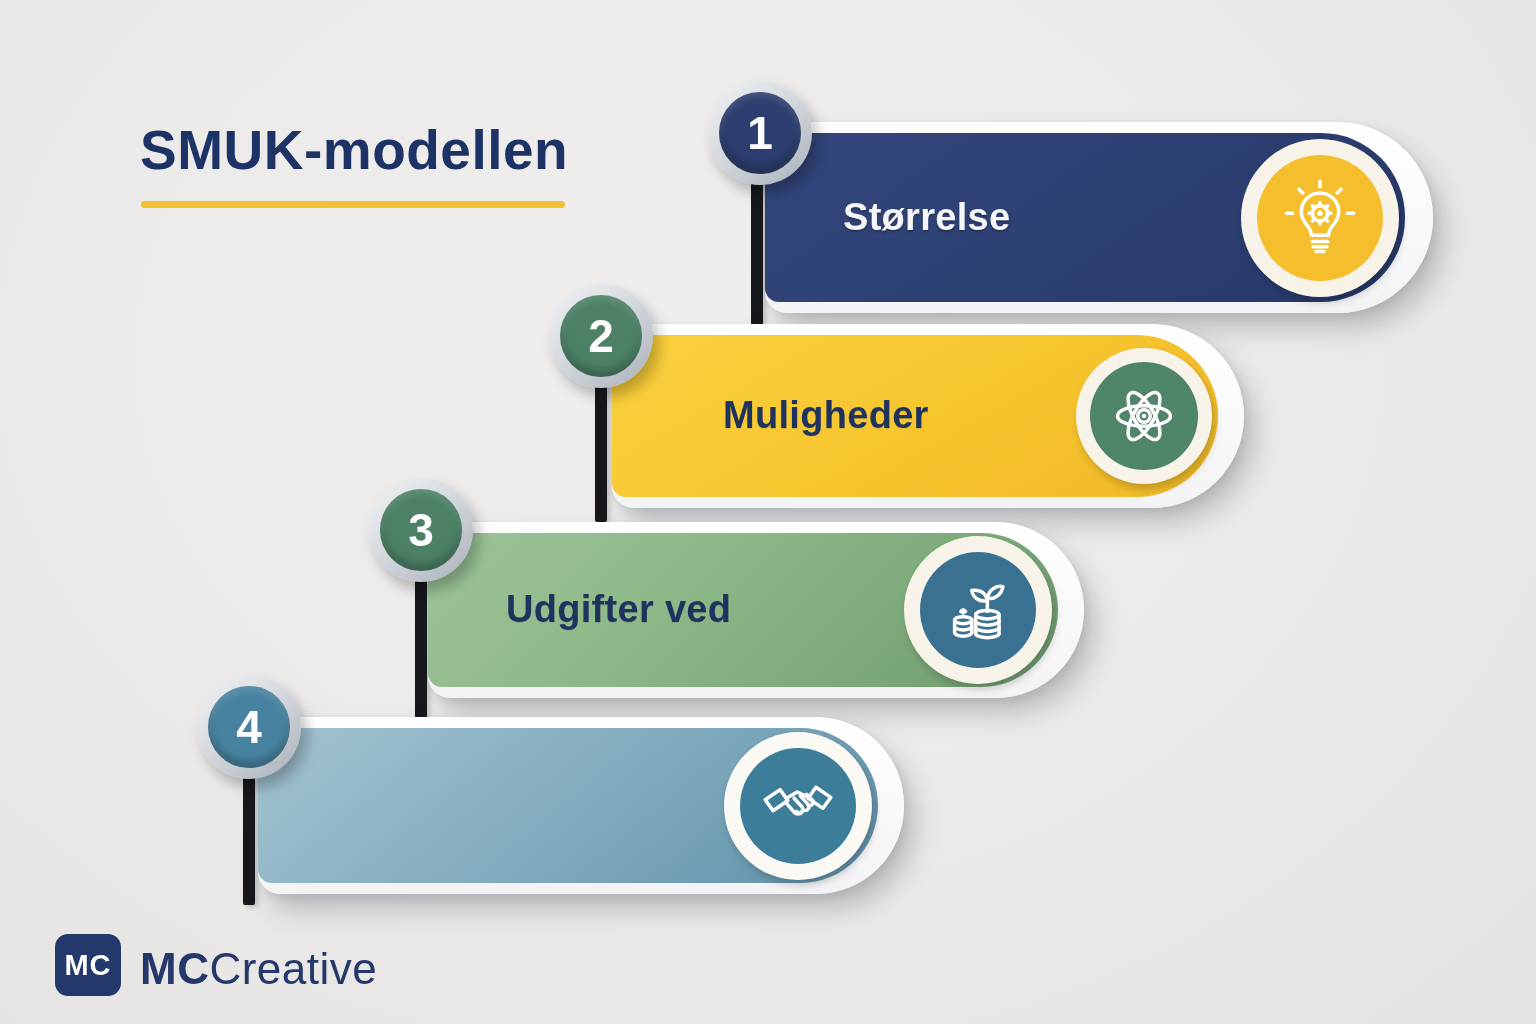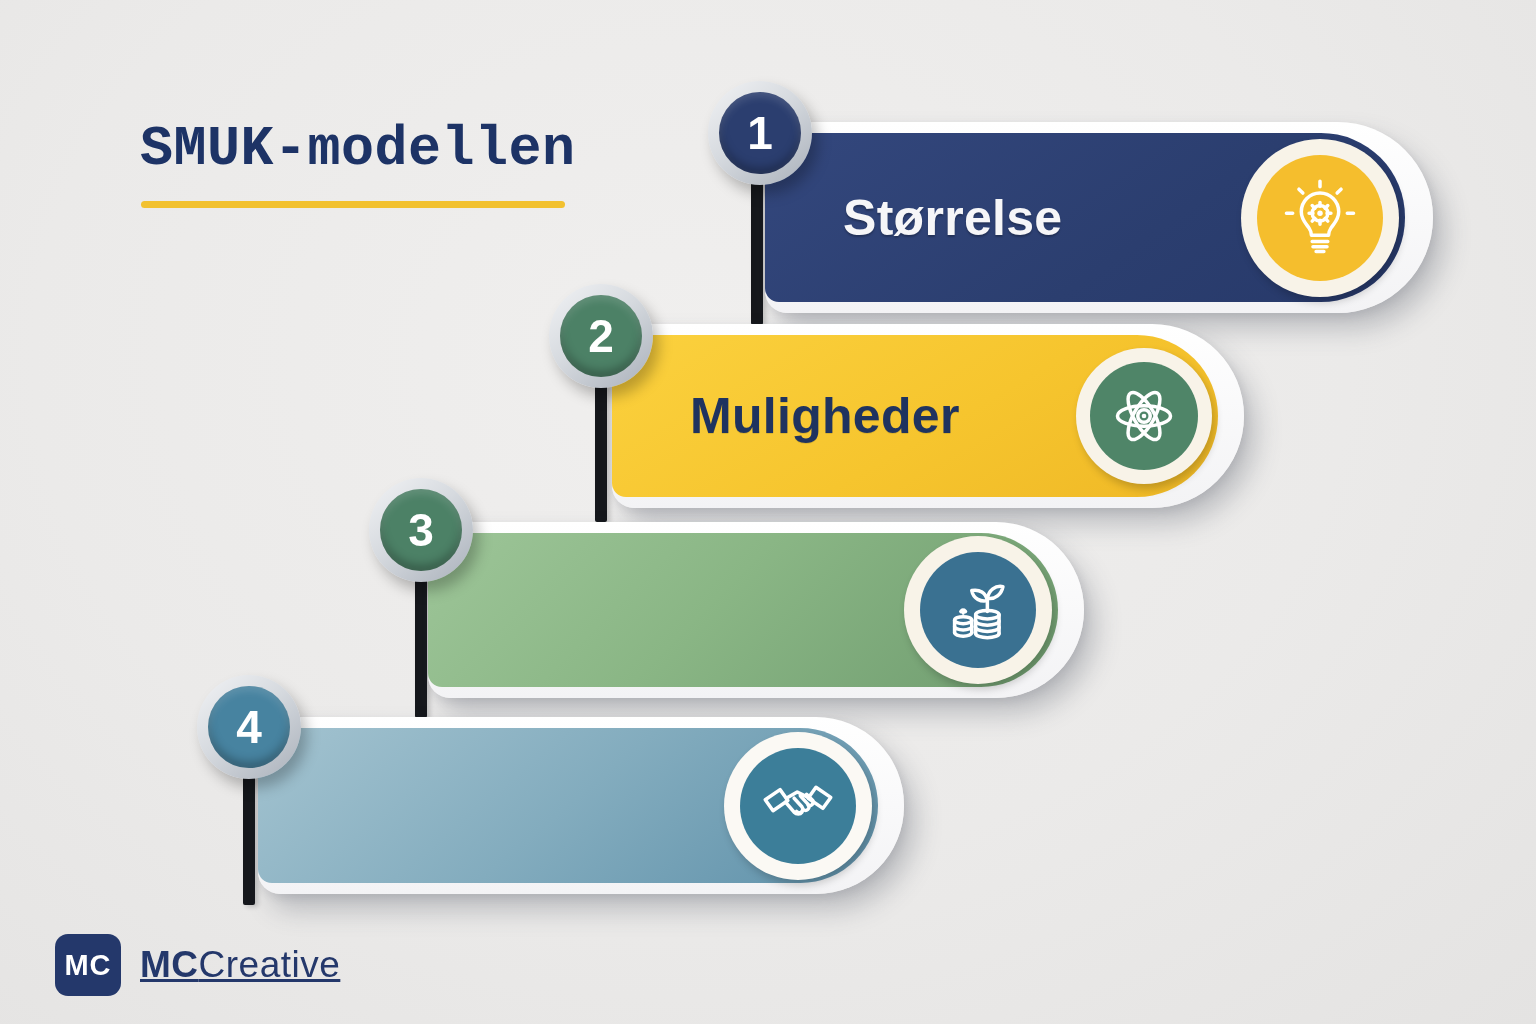--- a/index.html
+++ b/index.html
@@ -5,21 +5,21 @@
   html,body{margin:0;padding:0;background:#ECEBEA;}
   .canvas{
     position:relative;width:1536px;height:1024px;overflow:hidden;
     background:radial-gradient(ellipse at 45% 35%, #F0EFEE 0%, #EBEAE9 55%, #E4E3E2 100%);
     font-family:"Liberation Sans", sans-serif;
   }
 
   
   .title{
     position:absolute;left:140px;top:118px;
-    font-size:55px;font-weight:700;letter-spacing:.5px;color:#1D3366;font-family:Liberation Mono, monospace;
+    font-size:55px;font-weight:700;letter-spacing:.5px;color:#1D3366;
   }
   .title-underline{
     position:absolute;left:141px;top:201px;width:424px;height:7px;
     background:#F2C12F;border-radius:4px;
   }
 
   
   .connector{position:absolute;width:12px;background:#16181C;border-radius:2px;
     box-shadow:3px 2px 5px rgba(0,0,0,.18);}
   #c1{left:751px;top:140px;height:185px;}
@@ -38,27 +38,27 @@
   #card3{left:428px;top:522px;width:656px;height:176px;border-radius:22px 88px 88px 22px;}
   #card4{left:258px;top:717px;width:646px;height:177px;border-radius:22px 88px 88px 22px;}
 
   .step-bar{
     position:absolute;left:0;top:11px;bottom:11px;
     display:flex;align-items:center;
   }
   #card1 .step-bar{right:28px;border-radius:14px 84px 84px 14px;
     background:linear-gradient(145deg,#33477D 0%,#2B3E6F 60%,#27396A 100%);}
   #card2 .step-bar{right:26px;border-radius:14px 81px 81px 14px;
-    background:linear-gradient(150deg,#FBD13E 0%,#F6C52E 55%,#EFB826 100%);}
+    background:linear-gradient(150deg,#FBD13E 0%,#F6C52E 55%,#EFB826 100%);padding-left:33px;}
   #card3 .step-bar{right:26px;border-radius:14px 77px 77px 14px;
     background:linear-gradient(135deg,#9DC598 0%,#8AB685 45%,#6F9C6F 100%);}
   #card4 .step-bar{right:26px;border-radius:14px 78px 78px 14px;
     background:linear-gradient(140deg,#A3C3D0 0%,#83ACBE 50%,#5F91AA 100%);}
 
-  .bar-label{padding-left:78px;font-size:50px;font-weight:700;line-height:1.2;letter-spacing:.3px;}
+  .bar-label{padding-left:78px;font-size:38px;font-weight:700;line-height:1.2;letter-spacing:.3px;}
   .bar-label span{display:block;}
   #card1 .bar-label{color:#F6F6F8;text-shadow:0 2px 2px rgba(0,0,0,.25);}
   #card2 .bar-label,#card3 .bar-label{color:#1F335F;text-shadow:0 1px 0 rgba(0,0,0,.10);}
   #card4 .bar-label{color:#22355F;font-size:34px;text-shadow:0 1px 0 rgba(0,0,0,.10);}
 
   
   .icon-ring{
     position:absolute;right:6px;top:50%;transform:translateY(-50%);
     border-radius:50%;background:#F8F3E8;
     display:flex;align-items:center;justify-content:center;
@@ -95,21 +95,21 @@
   #b3{left:369px;top:478px;} #b3 .badge-inner{background:#4C8166;}
   #b4{left:197px;top:675px;} #b4 .badge-inner{background:#4783A0;}
 
   
   .logo-box{
     position:absolute;left:55px;top:934px;width:66px;height:62px;
     background:#24386B;border-radius:13px;
     display:flex;align-items:center;justify-content:center;
     color:#FFFFFF;font-size:29px;font-weight:700;letter-spacing:1px;
   }
-  .logo-text{position:absolute;left:140px;top:944px;font-size:37px;color:#24386B;letter-spacing:.5px;text-decoration:underline;}
+  .logo-text{position:absolute;left:140px;top:944px;font-size:44px;color:#24386B;letter-spacing:.5px;}
   .logo-text .bold{font-weight:700;}
   .logo-text .light{font-weight:400;}
 </style>
 </head>
 <body>
 
 <div class="canvas">
 
   <div class="title">SMUK-modellen</div>
   <div class="title-underline"></div>
@@ -156,20 +156,21 @@
             <circle class="fill" cx="50" cy="50" r="3"></circle>
           </svg>
         </div>
       </div>
     </div>
   </div>
 
   <div class="step-card" id="card3">
     <div class="step-bar">
       <div class="bar-label">
+        <span>Udgifter ved</span>
         <span></span>
       </div>
       <div class="icon-ring">
         <div class="icon-circle">
           <svg viewBox="0 0 100 100">
             <path d="M62 52 v-16"></path>
             <path d="M62 38 C54 40 44 36 42 25 C52 23 60 28 62 38 Z"></path>
             <path d="M62 35 C64 25 72 18 82 20 C80 30 72 37 62 35 Z"></path>
             <ellipse cx="62" cy="56" rx="15" ry="5.5"></ellipse>
             <path d="M47 56 V80 M77 56 V80"></path>

